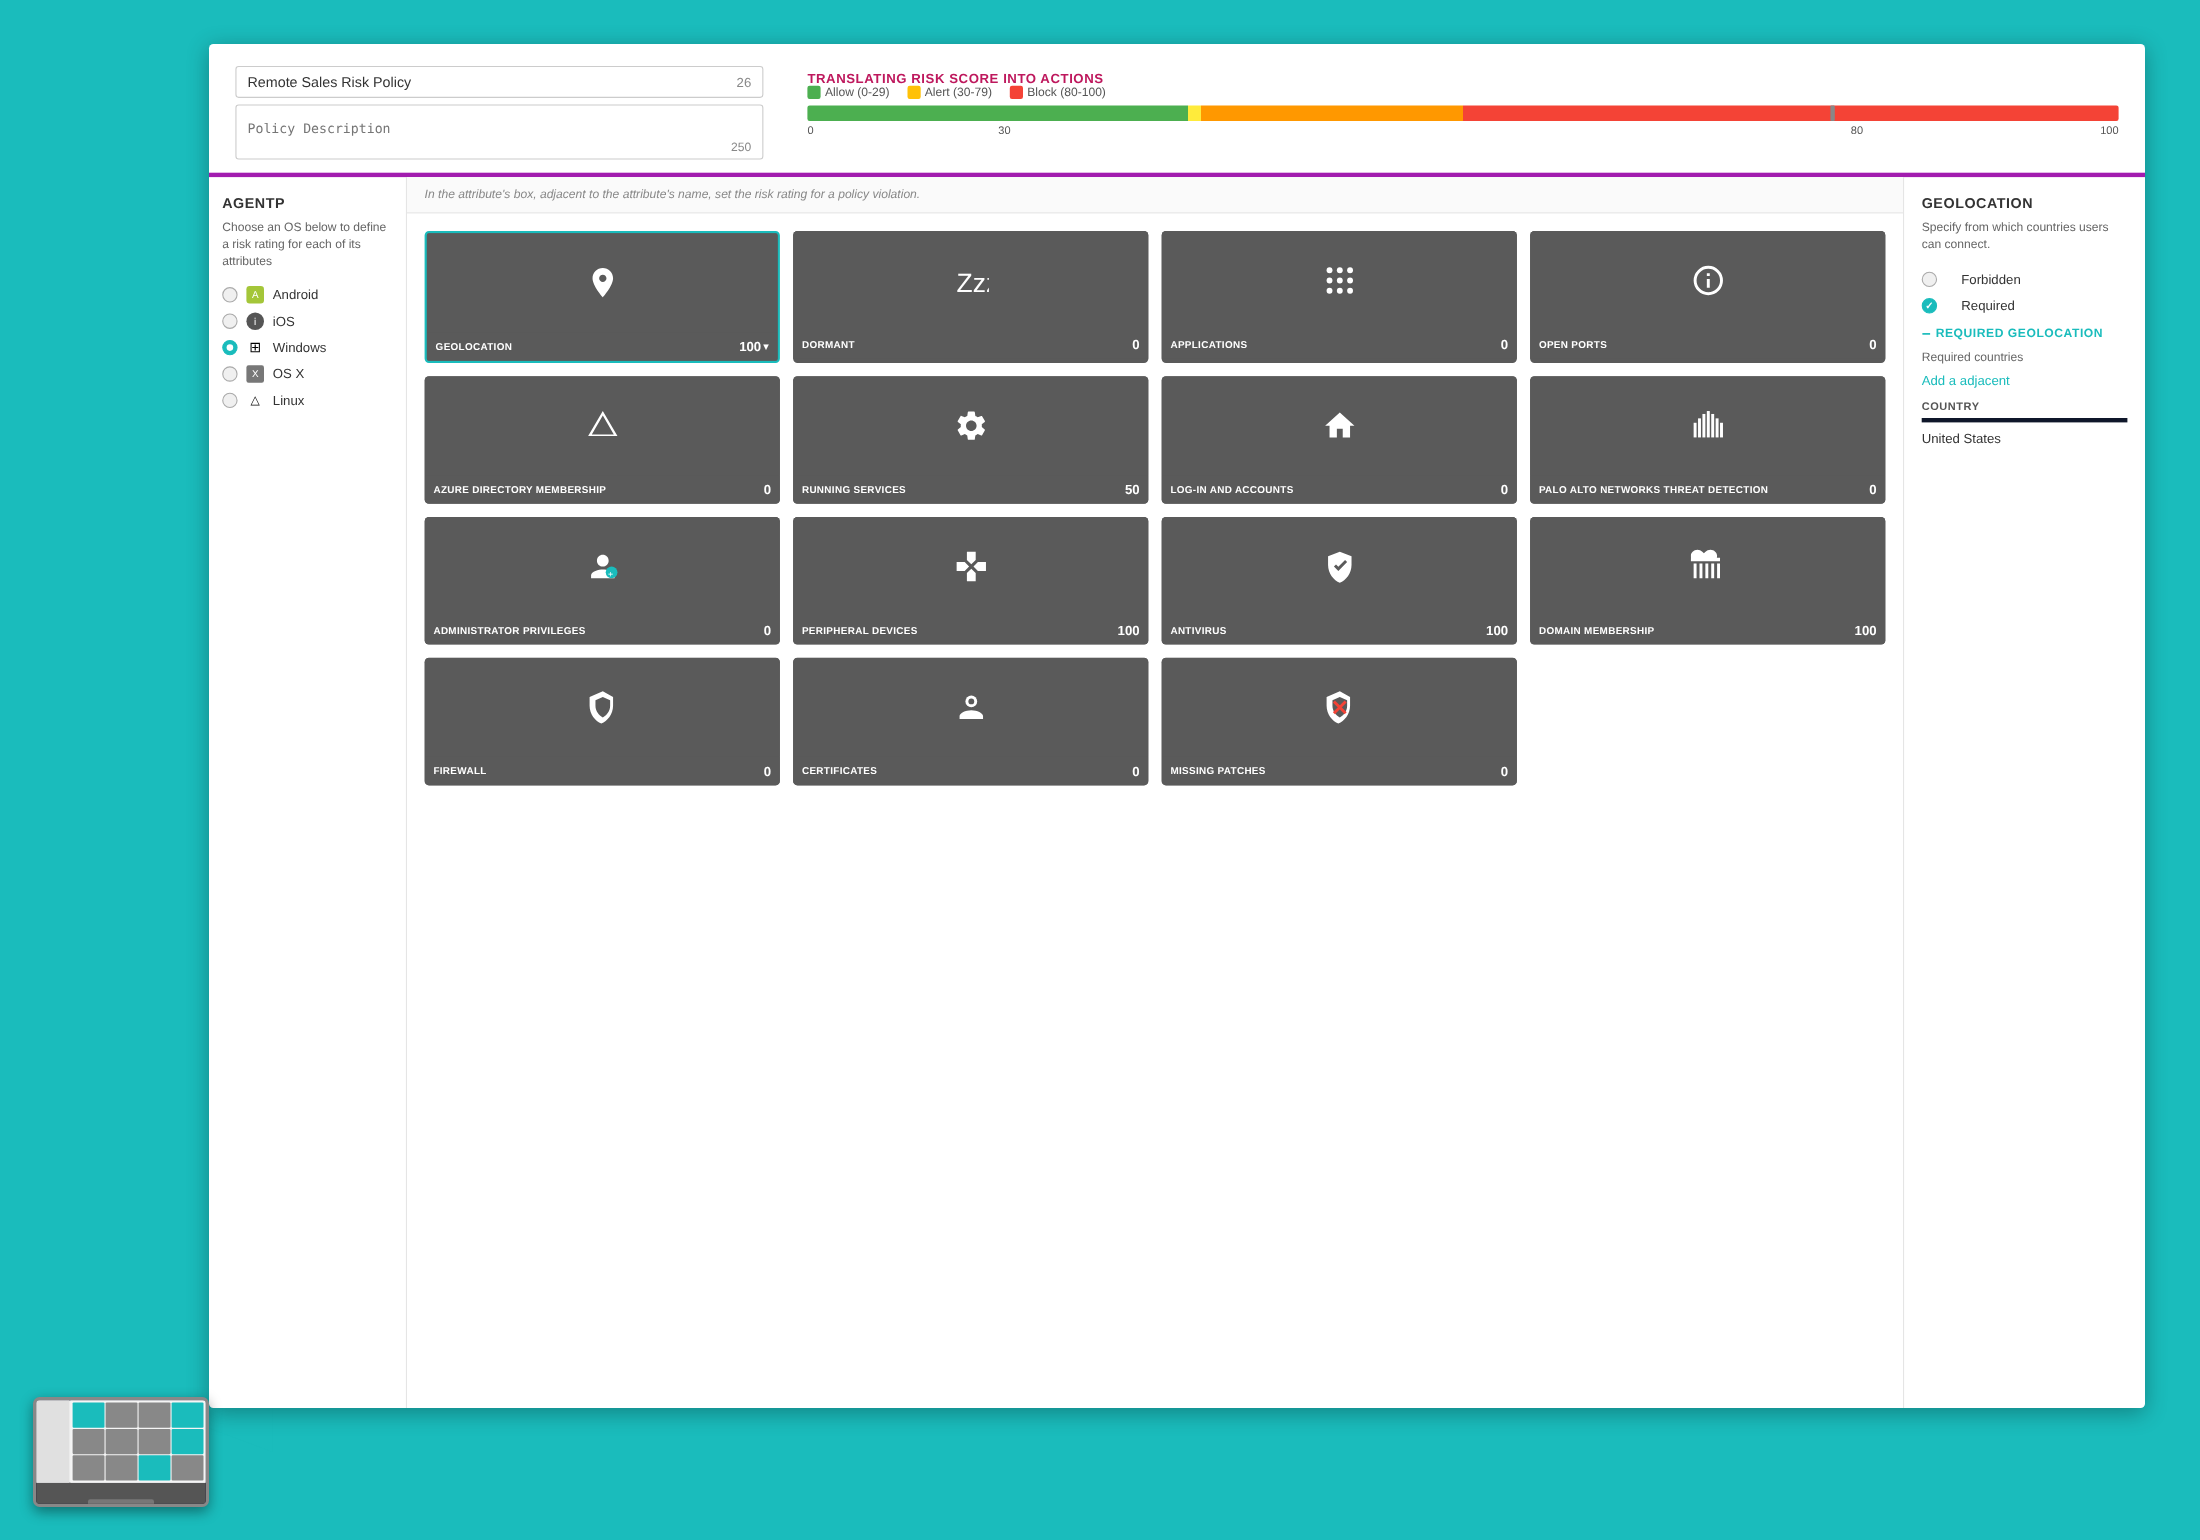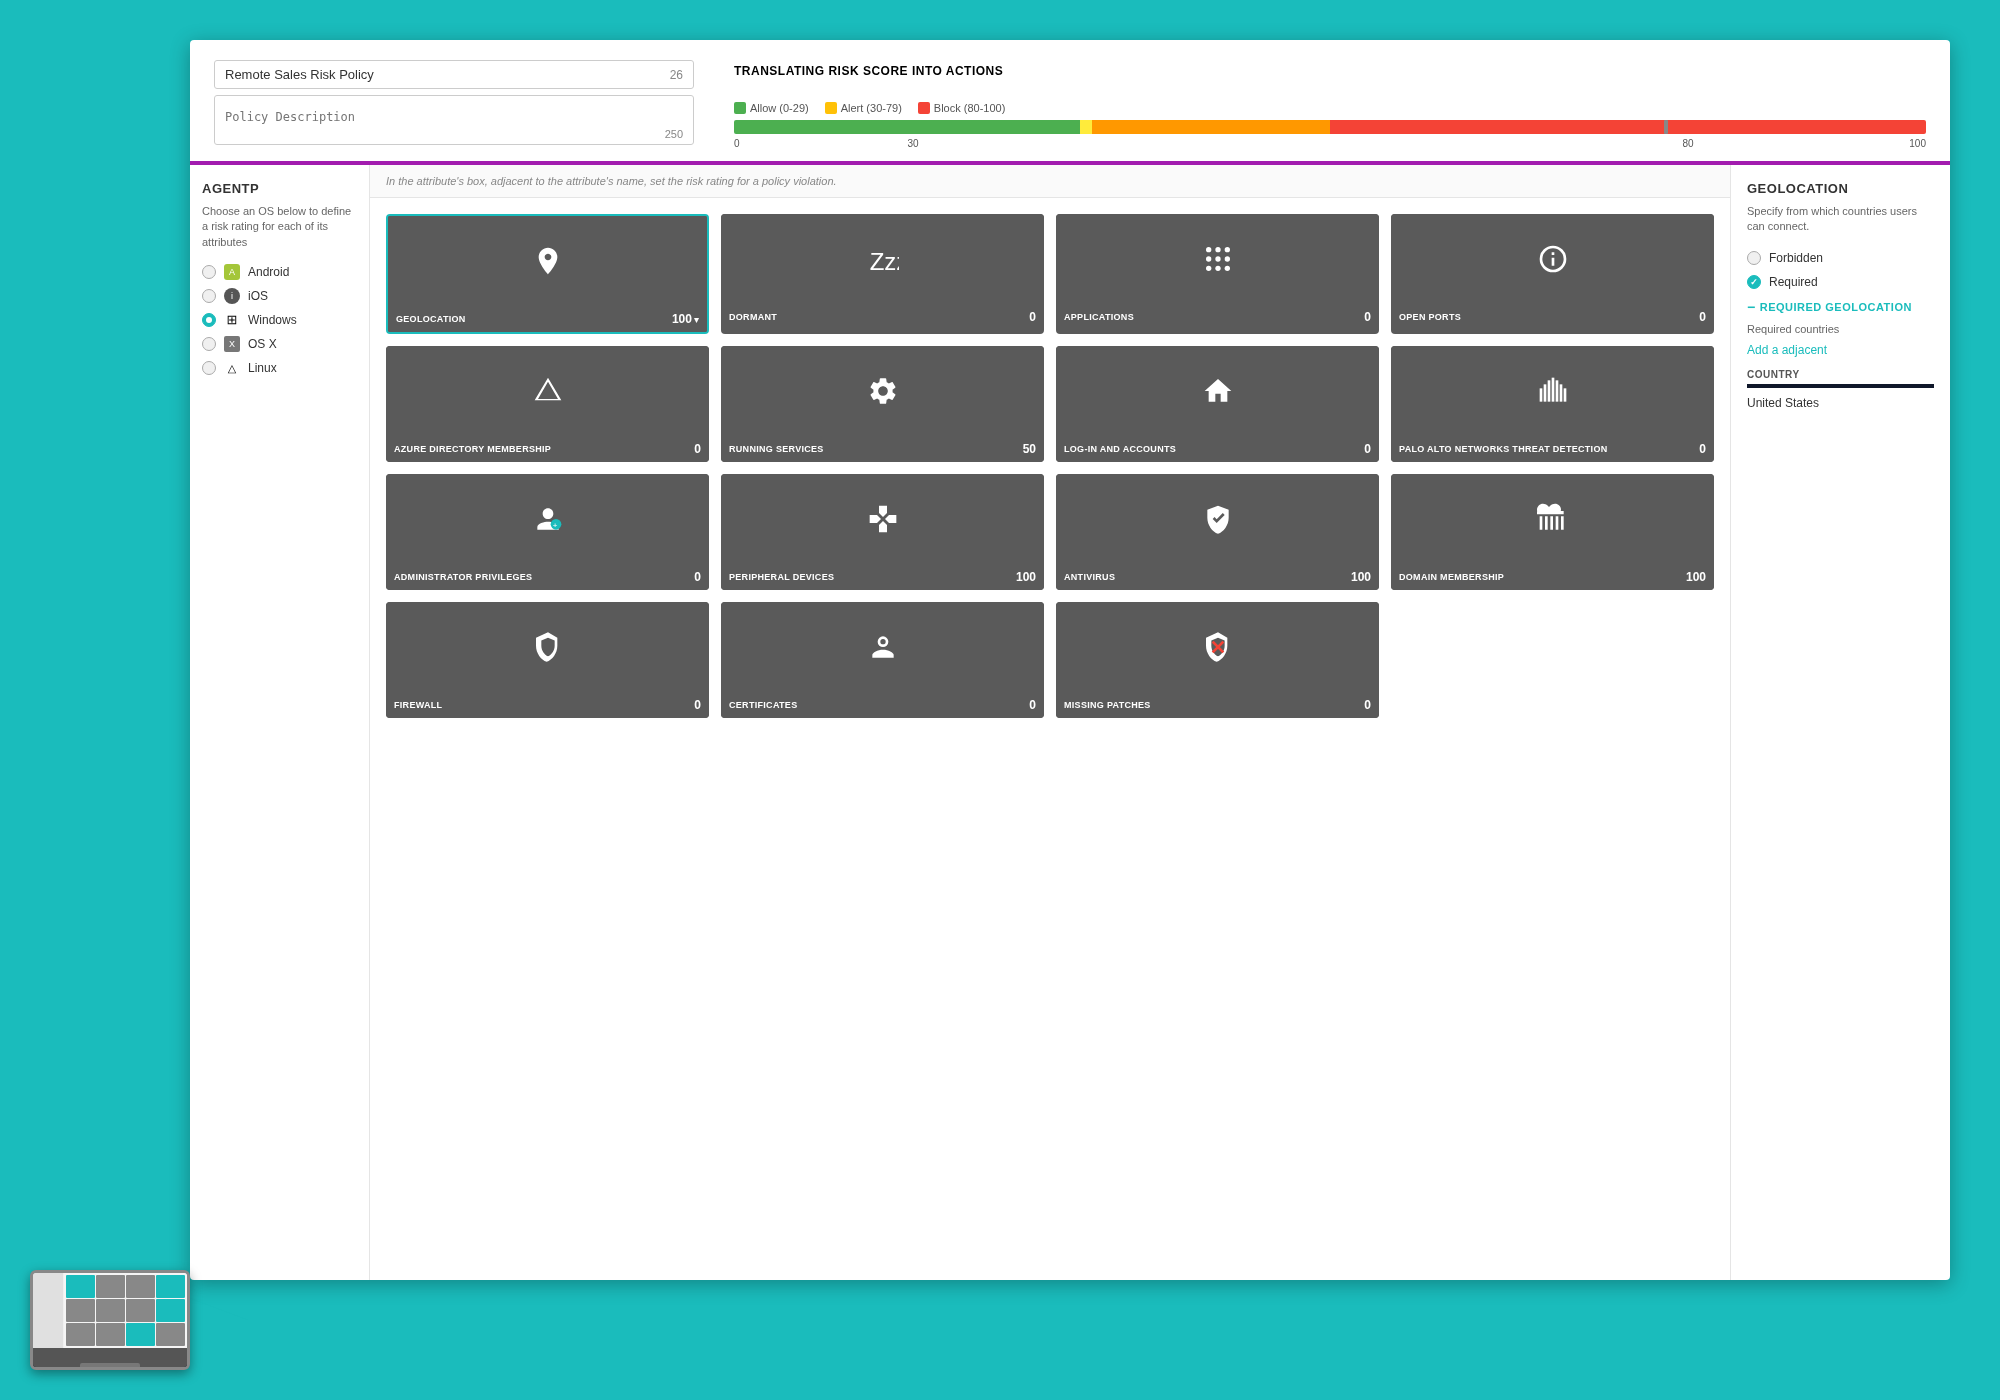--- a/index.html
+++ b/index.html
@@ -95,23 +95,23 @@
 
     
     .risk-score-section {
       flex: 1;
       padding-top: 4px;
     }
 
     .risk-title {
       font-size: 12px;
       font-weight: 700;
-      color: #000000;
+      color: #be185d;
       letter-spacing: 0.5px;
-      margin-bottom: 24px;
+      margin-bottom: 0;
     }
 
     .risk-legend {
       display: flex;
       gap: 16px;
       margin-bottom: 6px;
       font-size: 11px;
       color: #555;
     }
 
@@ -340,21 +340,21 @@
     .right-panel-desc {
       font-size: 11px;
       color: #666;
       margin-bottom: 16px;
       line-height: 1.4;
     }
 
     .geo-option {
       display: flex;
       align-items: center;
-      gap: 8px;
+      gap: 22px;
       margin-bottom: 10px;
     }
 
     .geo-radio {
       width: 14px;
       height: 14px;
       border-radius: 50%;
       border: 1px solid #aaa;
       background: #f0f0f0;
       flex-shrink: 0;

